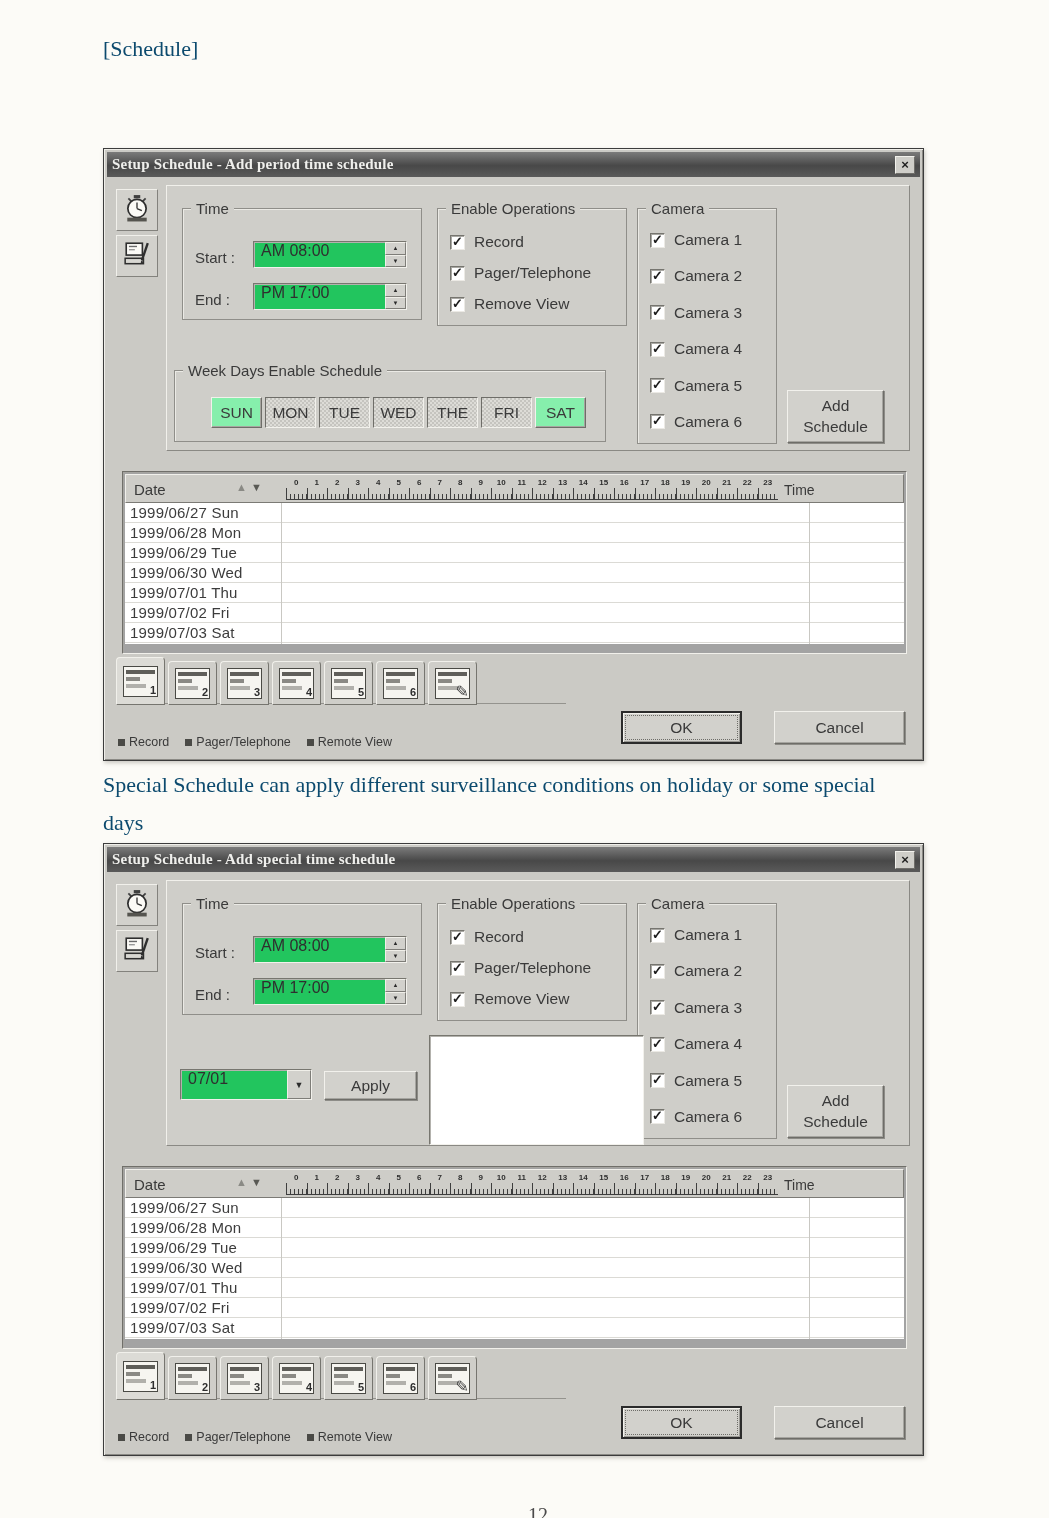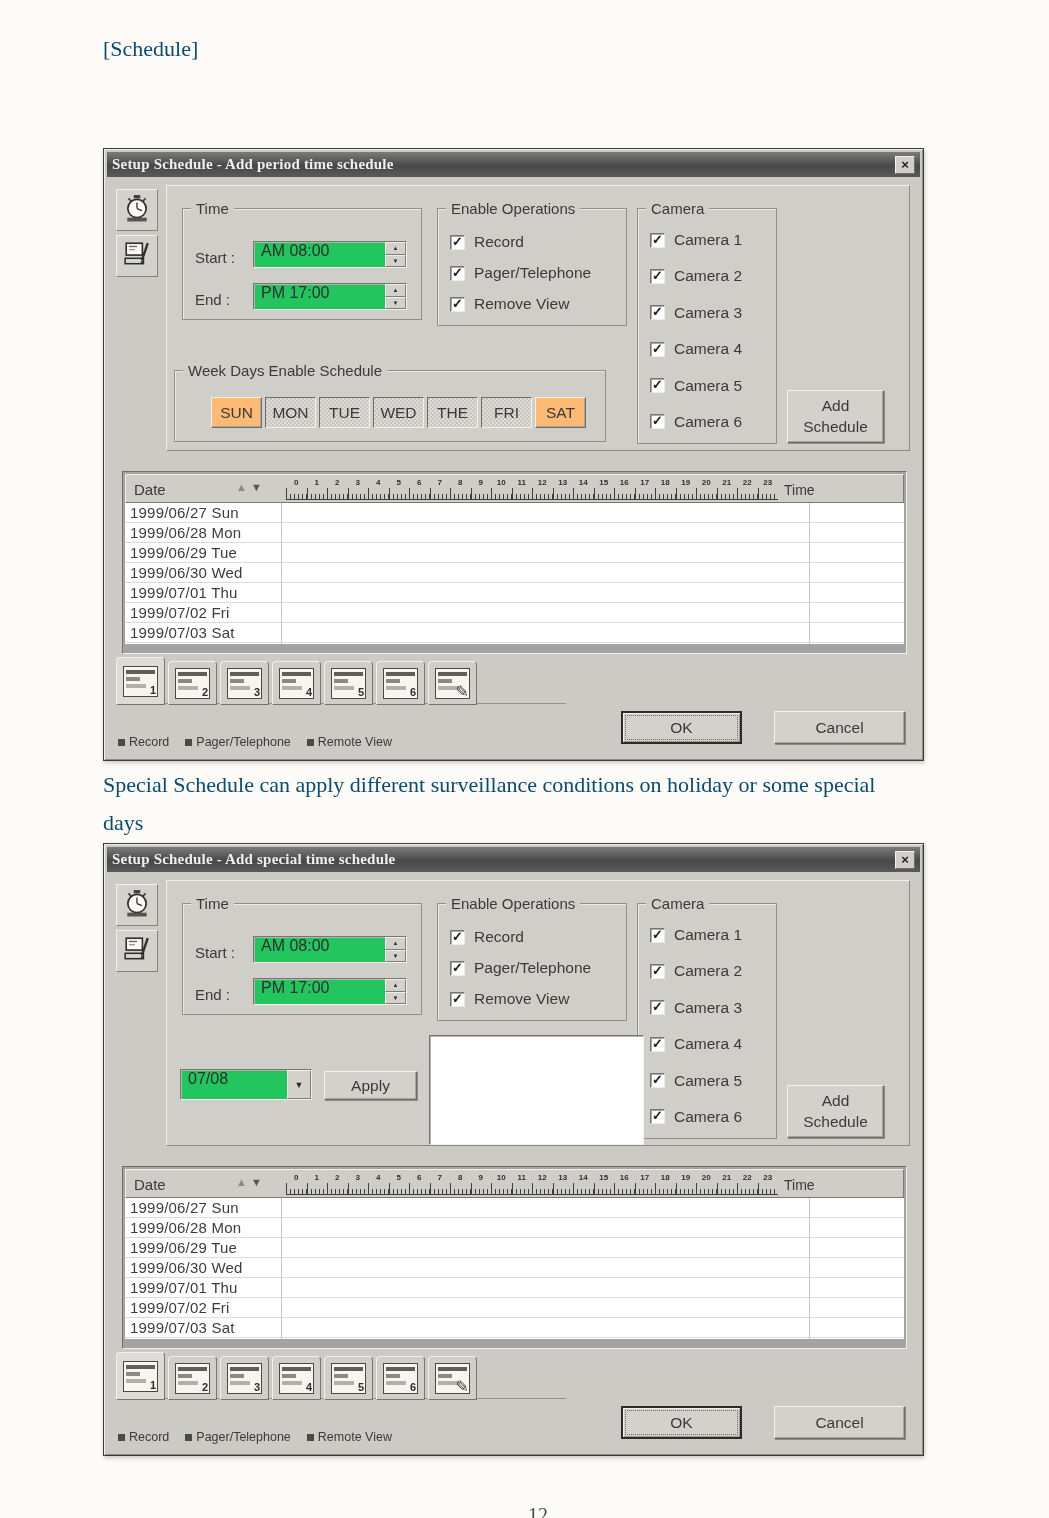--- a/index.html
+++ b/index.html
@@ -41,21 +41,21 @@
            box-shadow:inset 1px 1px 0 #b3b2ad}
 
   .cbcol{position:absolute;display:flex;flex-direction:column;justify-content:space-between}
   .cbrow{display:flex;align-items:center;gap:9px;font-size:15.5px;color:#3a3a3a;white-space:nowrap}
   .checkbox{width:15px;height:15px;flex:0 0 15px;background:#fff;border:1px solid;border-color:#76756f #eceae5 #eceae5 #76756f;
             box-shadow:inset 1px 1px 0 #a9a8a3;display:flex;align-items:center;justify-content:center}
   .checkbox span{font-size:13px;font-weight:bold;color:#1c1c1c;line-height:1;margin-top:-2px}
 
   .dayrow{position:absolute;display:flex;gap:3px}
   .daybtn{width:51px;height:31px;display:flex;align-items:center;justify-content:center;font-size:15.5px;color:#3a3a3a;
-          background:#fdba74;border:1px solid;border-color:#f2f1ec #6e6d68 #6e6d68 #f2f1ec;box-shadow:inset -1px -1px 0 #a6a5a0}
+          background:#86efac;border:1px solid;border-color:#f2f1ec #6e6d68 #6e6d68 #f2f1ec;box-shadow:inset -1px -1px 0 #a6a5a0}
   .daybtn.pressed{border-color:#6e6d68 #f2f1ec #f2f1ec #6e6d68;box-shadow:none;
           background:repeating-conic-gradient(#dddcd7 0% 25%,#c5c4bf 0% 50%) 0 0/4px 4px}
 
   .btn{position:absolute;display:flex;align-items:center;justify-content:center;text-align:center;font-size:15.5px;color:#3a3a3a;
        background:#d2d1cc;border:1px solid;border-color:#f2f1ec #6e6d68 #6e6d68 #f2f1ec;
        box-shadow:inset -1px -1px 0 #a6a5a0,1px 1px 0 #8d8c87}
   .btn.default{border:2px solid #2b2b2b;box-shadow:inset 1px 1px 0 #f2f1ec,inset -1px -1px 0 #9a9994;
        outline:1px dotted #6e6d68;outline-offset:-5px}
   .addbtn{left:620px;top:204px;width:97px;height:53px;line-height:1.3;padding:1px}
 
@@ -567,21 +567,21 @@
                 <span>✓</span>
               </span>
               <span>Camera 6</span>
             </div>
           </div>
       </div>
 
       <div class="listbox" style="left:262px;top:154px;width:215px;height:110px"></div>
 
       <div class="field" style="left:13px;top:188px;width:132px;height:31px">
-        <span class="fval">07/08</span>
+        <span class="fval">07/01</span>
         <span class="dropbtn">
             <span>▼</span>
           </span>
       </div>
       <button class="btn" style="left:157px;top:190px;width:93px;height:29px">Apply</button>
 
       <button class="btn addbtn">Add Schedule</button>
     </div>
 
     <div class="table">

